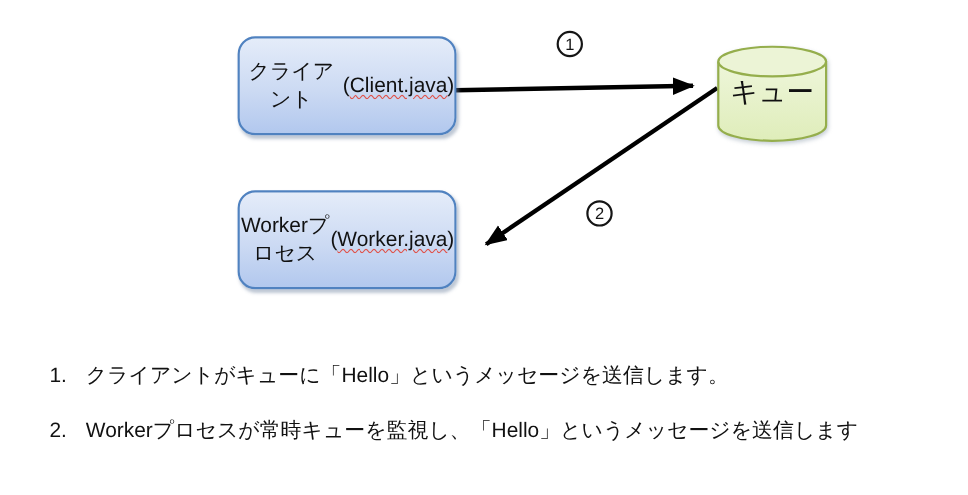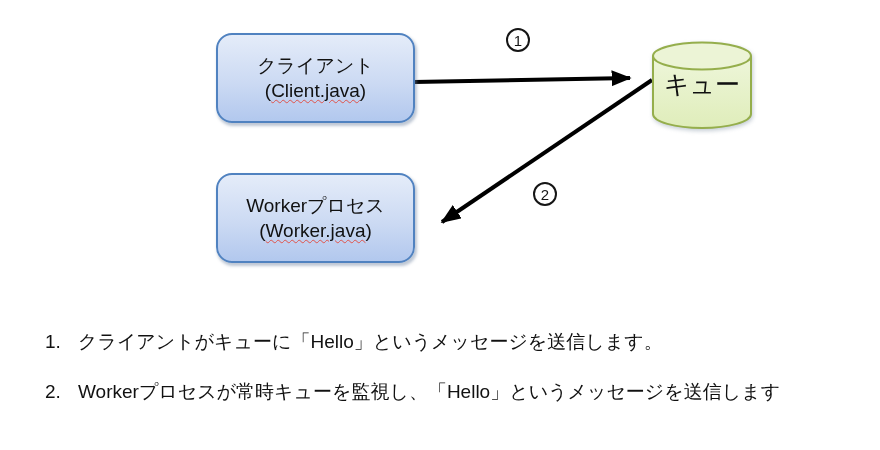--- a/index.html
+++ b/index.html
@@ -16,21 +16,21 @@
   
   .node {
     position: absolute;
     width: 199px;
     height: 90px;
     border: 2px solid #5082c0;
     border-radius: 16px;
     background: linear-gradient(180deg, #e4ecf9 0%, #ccdaf3 55%, #b2c8ee 100%);
     box-shadow: 1.5px 2.5px 3px rgba(110,130,160,0.45);
     display: flex;
-    flex-direction: column;
+    flex-direction: row;
     align-items: center;
     justify-content: center;
     text-align: center;
     font-size: 19px;
     line-height: 25px;
   }
   .node-client { left: 216px; top: 33px; }
   .node-worker { left: 216px; top: 173px; }
   .file-line .squiggle {
     text-decoration: underline wavy #e0524a;

